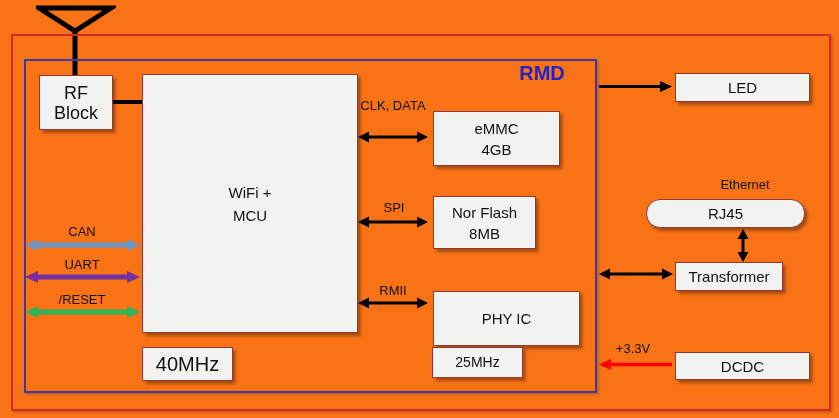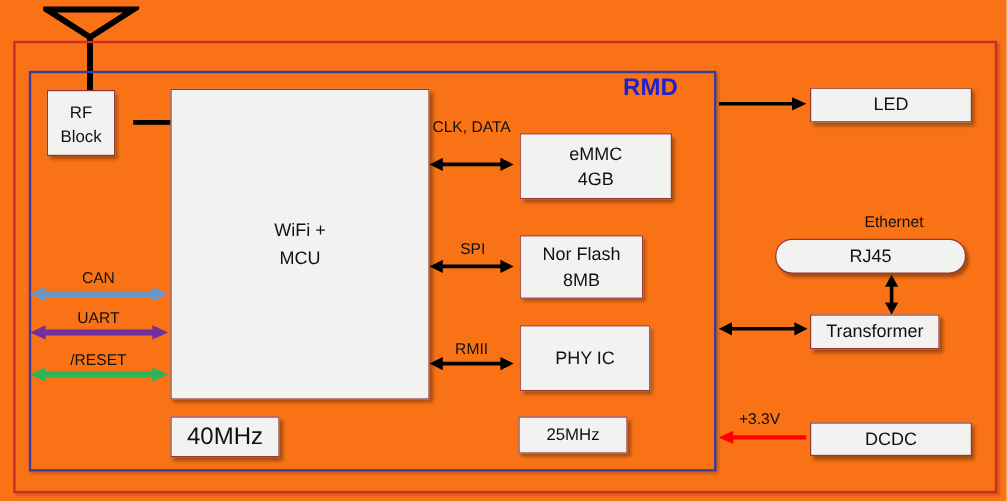--- a/index.html
+++ b/index.html
@@ -9,25 +9,25 @@
   }
   .frame{position:absolute;background:transparent;}
   #outer-frame{left:11px;top:34px;width:816px;height:373px;border:2px solid #d02b2b;box-shadow:2px 2px 2px rgba(0,0,0,0.18);}
   #inner-frame{left:24px;top:59px;width:569px;height:330px;border:2px solid #3a3aa0;box-shadow:2px 2px 2px rgba(0,0,0,0.18);}
   .box{
     position:absolute;background:#f2f2f1;border:1.5px solid #953735;
     box-shadow:2.5px 3px 3px rgba(0,0,0,0.35);
     display:flex;align-items:center;justify-content:center;text-align:center;
     font-size:15px;line-height:21px;white-space:pre-line;box-sizing:border-box;
   }
-  #rf-block{left:39px;top:75px;width:57px;height:55px;font-size:14px;line-height:20px;}
+  #rf-block{left:39px;top:75px;width:74px;height:55px;font-size:18px;line-height:20px;}
   #wifi-mcu-block{left:142px;top:74px;width:216px;height:259px;line-height:23px;}
   #emmc-block{left:433px;top:111px;width:127px;height:55px;}
   #nor-flash-block{left:433px;top:196px;width:103px;height:53px;}
-  #phy-ic-block{left:433px;top:271px;width:109px;height:55px;}
+  #phy-ic-block{left:433px;top:291px;width:147px;height:55px;}
   #xtal-40mhz-block{left:142px;top:347px;width:91px;height:34px;font-size:20px;}
   #xtal-25mhz-block{left:432px;top:347px;width:91px;height:31px;font-size:14px;}
   #led-block{left:675px;top:73px;width:135px;height:29px;}
   #rj45-block{left:646px;top:199px;width:159px;height:29px;border-radius:14px;}
   #transformer-block{left:675px;top:262px;width:108px;height:29px;}
   #dcdc-block{left:675px;top:352px;width:135px;height:28px;}
   .bus-label{
     position:absolute;font-size:13px;color:#111;text-align:center;white-space:nowrap;
   }
   #module-label{

